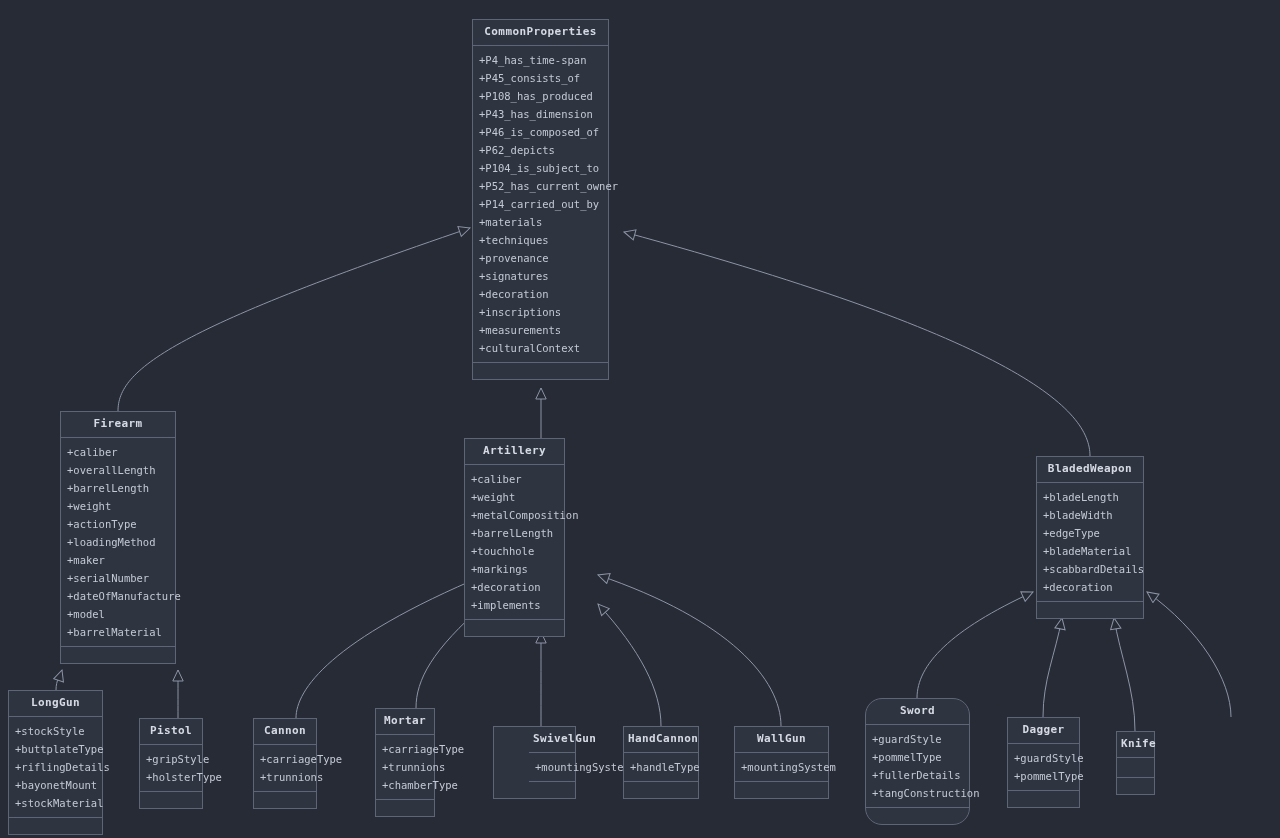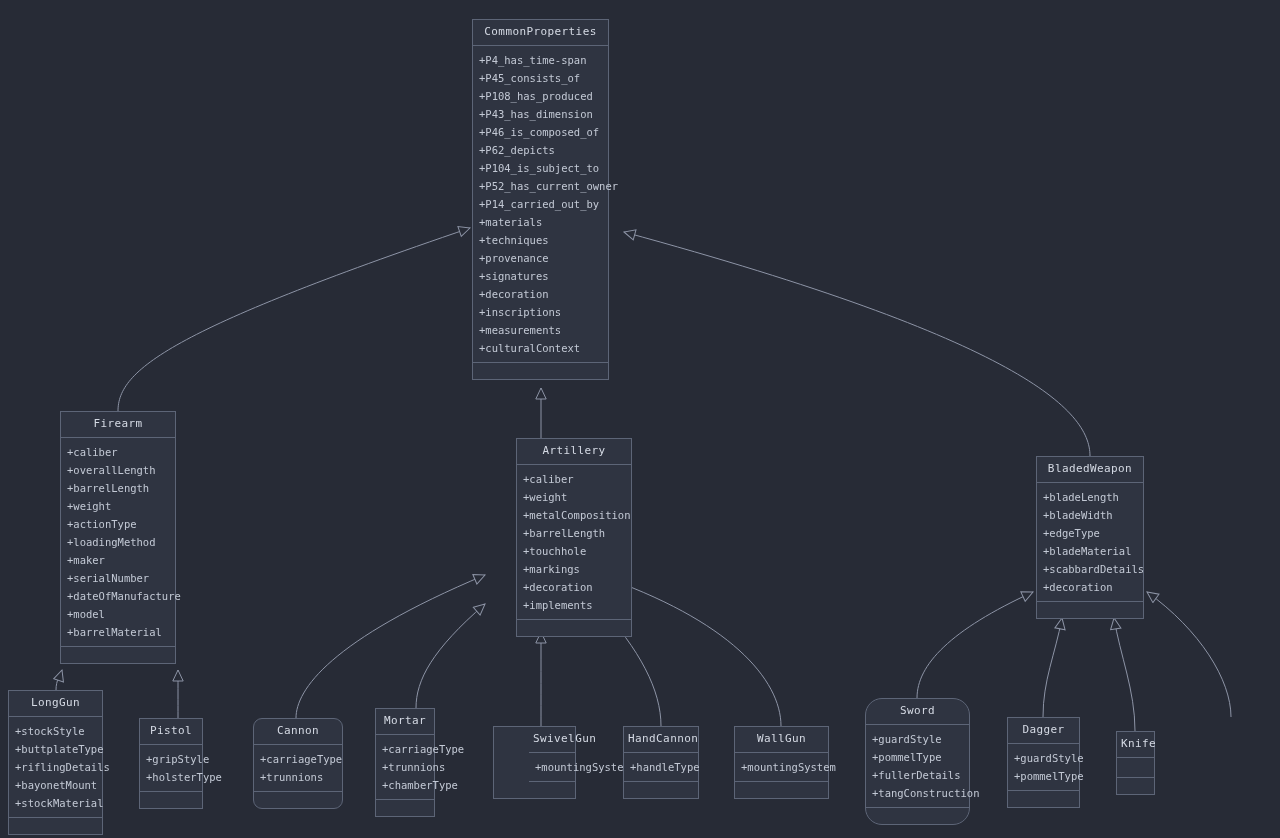--- a/index.html
+++ b/index.html
@@ -41,20 +41,21 @@
 
   .uml-title {
     text-align: center;
     font-size: 11px;
     line-height: 12px;
     padding: 6px 4px 7px 4px;
     color: #d5dae4;
     border-bottom: 1px solid #5d6577;
     letter-spacing: 0.4px;
     white-space: nowrap;
+    font-weight: bold;
   }
 
   .uml-attrs {
     padding: 5px 0 5px 0;
     border-bottom: 1px solid #5d6577;
   }
 
   .uml-attrs.empty {
     height: 11px;
     padding: 4px 0 4px 0;
@@ -69,25 +70,25 @@
   }
 
   .uml-methods {
     height: 10px;
     padding: 3px 0 3px 0;
   }
 
   
   #cls-commonproperties { left: 472px; top: 19px;  width: 137px; }
   #cls-firearm          { left: 60px;  top: 411px; width: 116px; }
-  #cls-artillery        { left: 516px; top: 438px; width: 116px; }
+  #cls-artillery        { left: 464px; top: 438px; width: 101px; }
   #cls-bladedweapon     { left: 1036px;top: 456px; width: 108px; }
   #cls-longgun          { left: 8px;   top: 690px; width: 95px;  }
   #cls-pistol           { left: 139px; top: 718px; width: 64px;  }
-  #cls-cannon           { left: 253px; top: 718px; width: 90px; border-radius: 9px;  }
+  #cls-cannon           { left: 253px; top: 718px; width: 64px;  }
   #cls-mortar           { left: 375px; top: 708px; width: 60px;  }
   #cls-swivelgun        { left: 493px; top: 726px; width: 83px; padding-left: 35px;  }
   #cls-handcannon       { left: 623px; top: 726px; width: 76px;  }
   #cls-wallgun          { left: 734px; top: 726px; width: 95px;  }
   #cls-sword            { left: 865px; top: 698px; width: 105px; border-radius: 17px; }
   #cls-dagger           { left: 1007px;top: 717px; width: 73px;  }
   #cls-knife            { left: 1116px;top: 731px; width: 39px;  }
   #cls-polearm          { left: 1190px;top: 717px; width: 82px;  }
 </style>
 </head>

